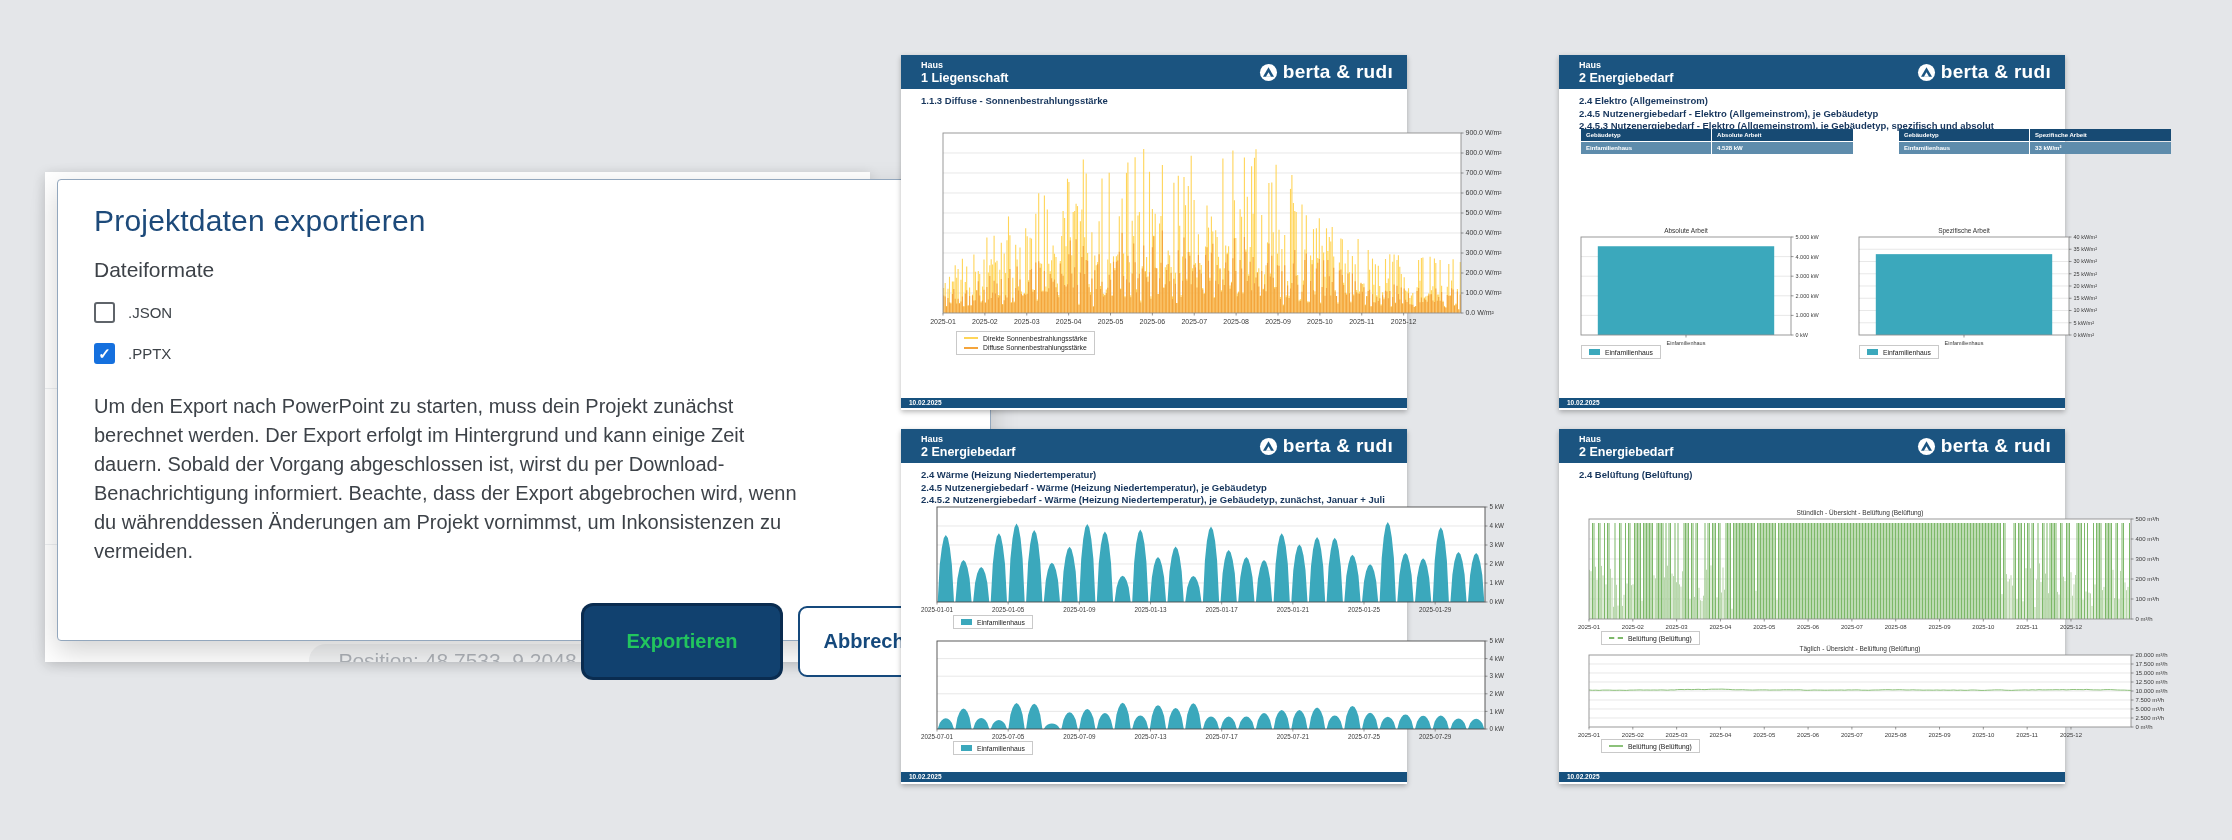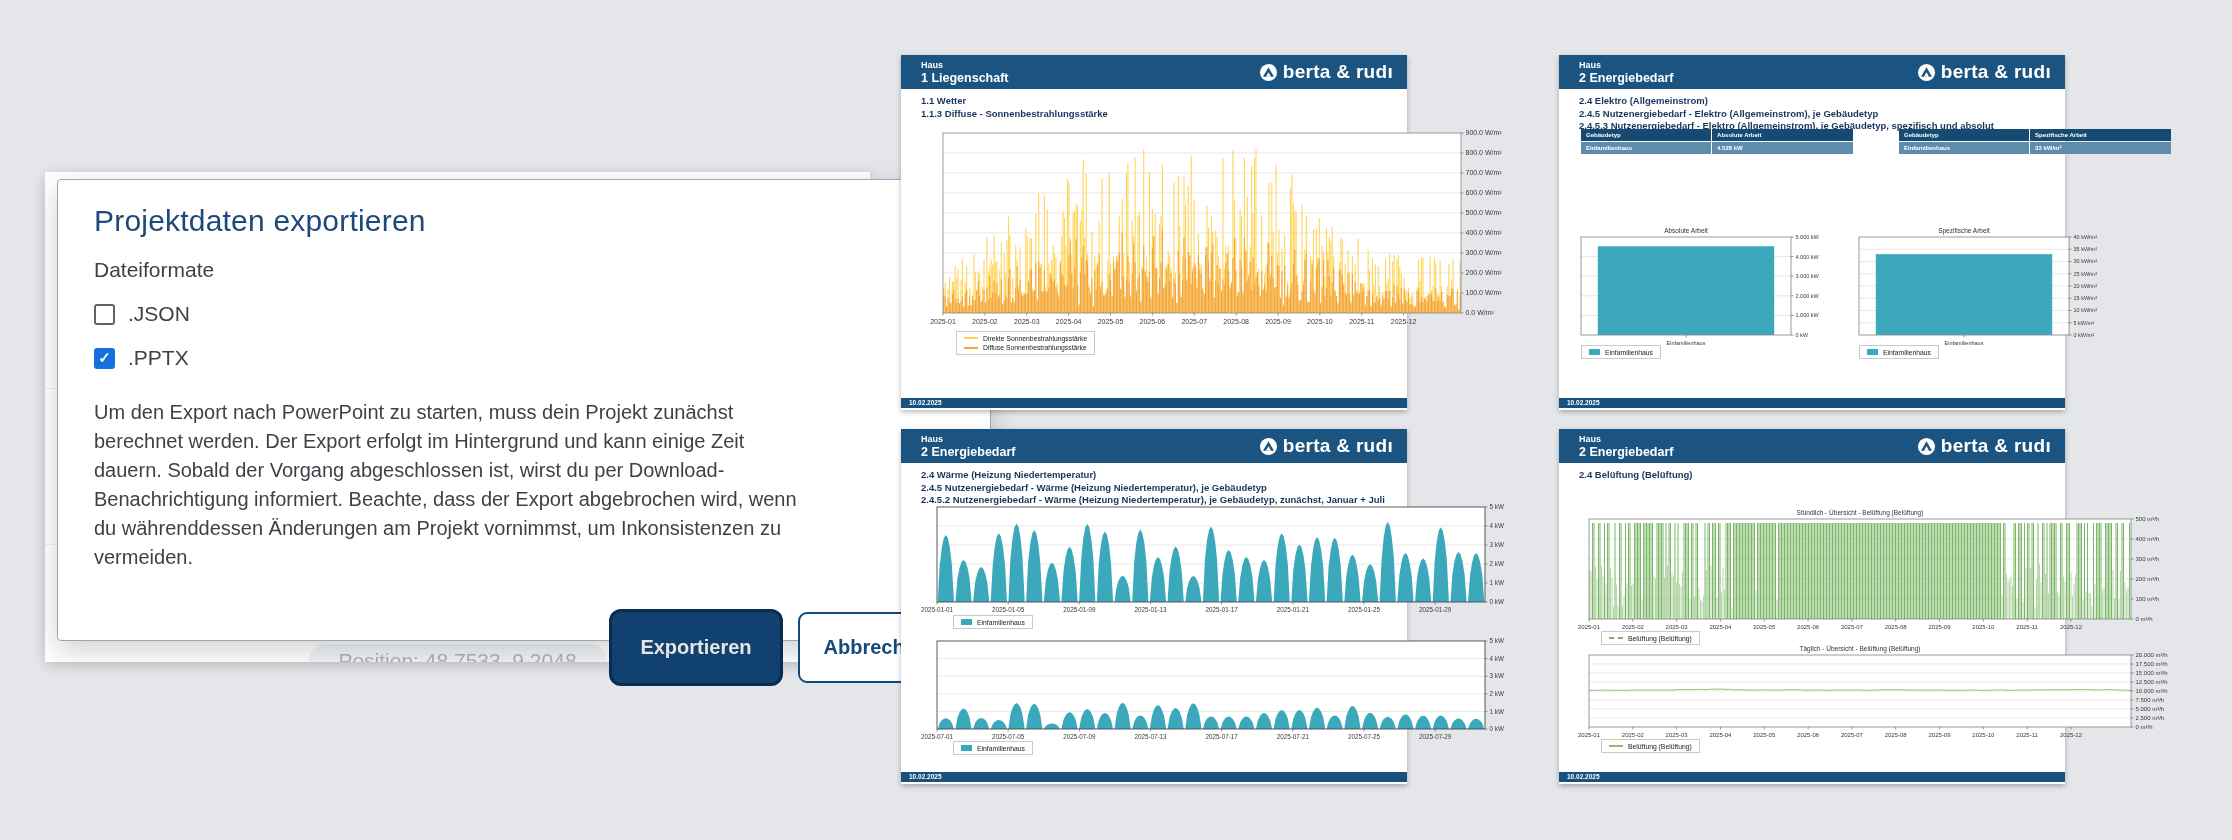--- a/index.html
+++ b/index.html
@@ -31,26 +31,26 @@
   .dlg-title{margin:0;font-size:30px;font-weight:500;color:#1d4a7a;letter-spacing:.2px}
   .dlg-close{background:none;border:none;cursor:pointer;font-size:24px;color:#2a66ad;padding:2px 4px;line-height:1}
   .formats-label{margin-top:20px;font-size:21px;color:#3d4248}
   .cb-row{display:flex;align-items:center;gap:13px;margin-top:20px;cursor:pointer}
   .cb{
     width:21px;height:21px;border:2px solid #5f646a;border-radius:3px;background:#fff;
     box-sizing:border-box;display:flex;align-items:center;justify-content:center;
     font-size:15px;font-weight:bold;color:#fff;
   }
   .cb.checked{background:#1570de;border-color:#1570de}
-  .cb-label{font-size:21px;color:#3d4248}
+  .cb-label{font-size:15px;color:#3d4248}
   .dlg-desc{margin:28px 0 0 0;font-size:20px;line-height:1.45;color:#3d4248;max-width:722px}
   .btn-row{display:flex;justify-content:flex-end;gap:18px;margin-top:40px}
   .btn-primary{
-    background:#11416f;color:#e5e5e5;border:none;border-radius:9px;
-    padding:12px 28px;font-size:20px;font-weight:600;cursor:pointer;
+    background:#11416f;color:#22c55e;border:none;border-radius:9px;
+    padding:12px 42px;font-size:20px;font-weight:600;cursor:pointer;
     box-shadow:0 0 0 3px #0a2c50;
     font-family:"Liberation Sans", sans-serif;
   }
   .btn-secondary{
     background:#fff;color:#15497c;border:2px solid #15497c;border-radius:9px;
     padding:22px 24px;font-size:20px;font-weight:600;cursor:pointer;
     font-family:"Liberation Sans", sans-serif;
   }
   
   .slide{
@@ -135,21 +135,20 @@
       <div class="s-logo">
         <svg width="19" height="19" viewBox="-10 -10 20 20">
           <circle r="9" fill="#ffffff"></circle>
           <path d="M0,-5.4 L5.8,4.4 L-5.8,4.4 Z" fill="#1b5480"></path>
           <path d="M0,-0.2 L2.7,4.4 L-2.7,4.4 Z" fill="#ffffff"></path>
         </svg>
         <span>berta &amp; rudı</span>
       </div>
     </div>
     <div class="s-lines">
-      <div class="s-line">1.1 Wetter</div>
       <div class="s-line">1.1.3 Diffuse - Sonnenbestrahlungsstärke</div>
     </div>
     <svg width="602" height="200" class="chart-svg" style="left: 42px; top: 78px;">
       <rect x="0" y="0" width="518" height="180" fill="#ffffff"></rect>
       <line x1="0" y1="20" x2="518" y2="20" stroke="#dedede" stroke-width="0.7"></line>
       <line x1="0" y1="40" x2="518" y2="40" stroke="#dedede" stroke-width="0.7"></line>
       <line x1="0" y1="60" x2="518" y2="60" stroke="#dedede" stroke-width="0.7"></line>
       <line x1="0" y1="80" x2="518" y2="80" stroke="#dedede" stroke-width="0.7"></line>
       <line x1="0" y1="100" x2="518" y2="100" stroke="#dedede" stroke-width="0.7"></line>
       <line x1="0" y1="120" x2="518" y2="120" stroke="#dedede" stroke-width="0.7"></line>

